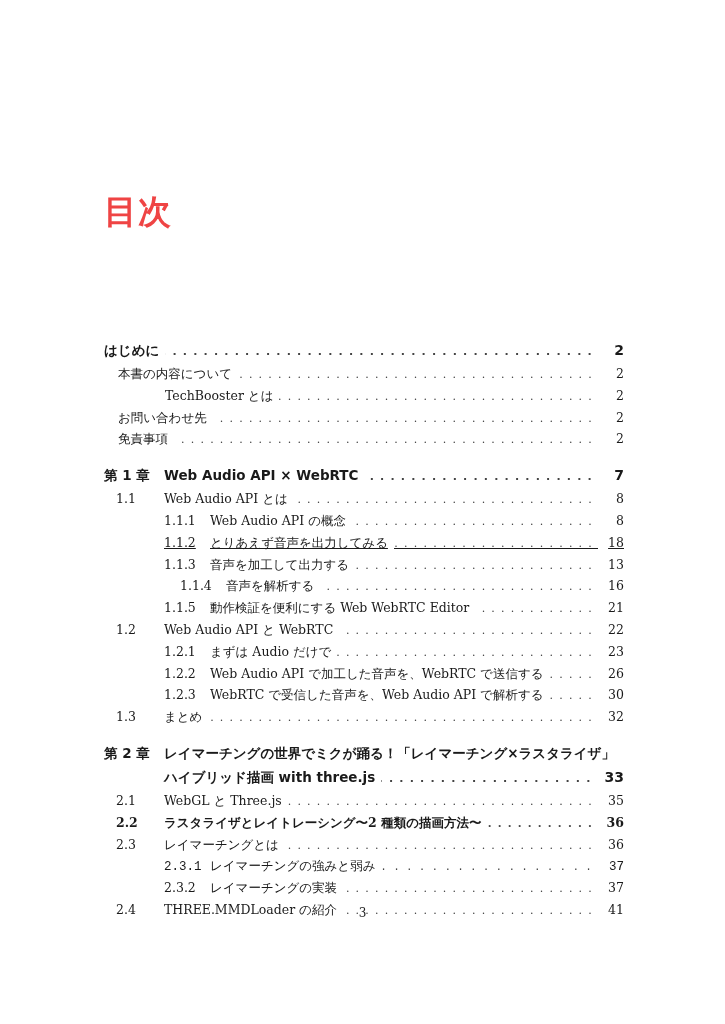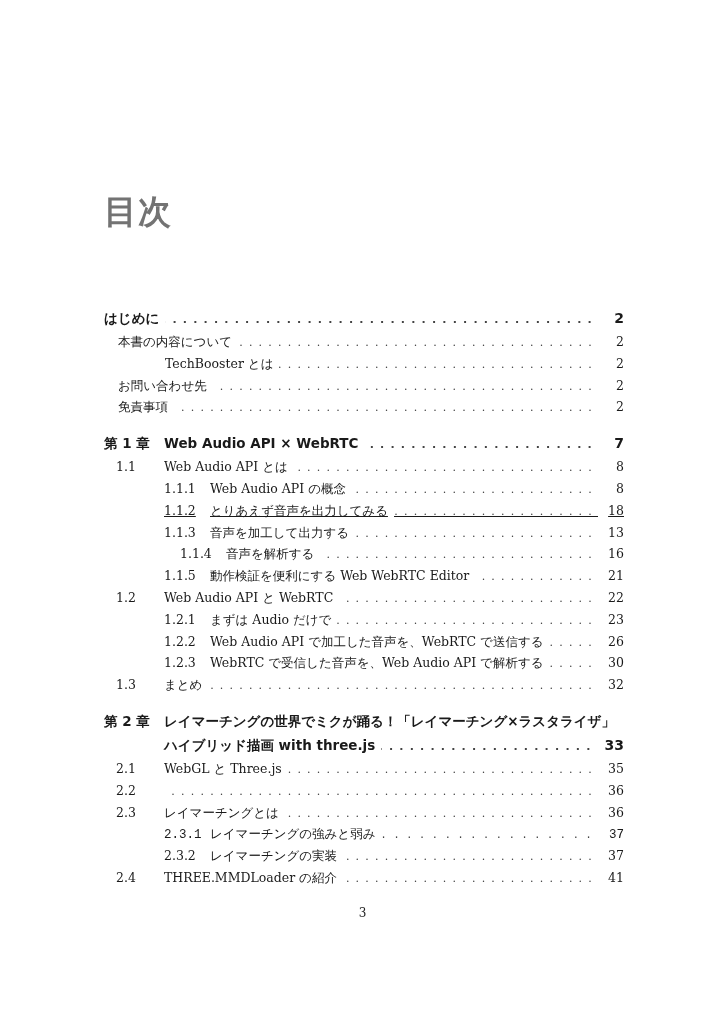--- a/index.html
+++ b/index.html
@@ -5,33 +5,33 @@
     html, body { margin: 0; padding: 0; background: #ffffff; }
     body {
       width: 725px; height: 1024px; position: relative; overflow: hidden;
       font-family: "DejaVu Serif", "Liberation Serif", serif;
       color: #1a1a1a;
     }
     .page-title {
       position: absolute; left: 104px; top: 190px;
       font-family: "DejaVu Sans", "Liberation Sans", sans-serif;
       font-weight: bold; font-size: 33px; letter-spacing: 1px;
-      color: #737373;
+      color: #ef4444;
     }
     .toc { position: absolute; left: 104px; top: 310px; width: 520px; }
     .row {
       position: relative; display: flex; align-items: baseline;
       height: 21.8px; font-size: 12.5px; white-space: nowrap;
     }
     .row.head {
       font-family: "DejaVu Sans", "Liberation Sans", sans-serif;
       font-weight: bold; font-size: 13.5px; height: 24px;
     }
     .row .num { display: inline-block; flex: none; }
-    .row .title { flex: none; }
+    .row .title { flex: none; margin-top: 32px; }
     .row .leader {
       flex: 1 1 auto; overflow: hidden; margin: 0 8px 0 6px;
       letter-spacing: 6.2px; color: #444; font-size: 11px; text-align: right;
       direction: rtl;
     }
     .row .page { flex: none; min-width: 18px; text-align: right; }
     .row.head .page { font-size: 14px; }
     .gap { height: 14px; }
     .page-number {
       position: absolute; left: 0; width: 725px; top: 906px;
@@ -162,22 +162,23 @@
     <span class="leader">................................................................................</span>
     <span class="page">33</span>
   </div>
   <div id="ch2-items">
       <div class="row" style="padding-left: 12px;">
         <span class="num" style="width: 48px;">2.1</span>
         <span class="title">WebGL と Three.js</span>
         <span class="leader">................................................................................</span>
         <span class="page">35</span>
       </div>
-      <div class="row" style="padding-left: 12px;">
+      <div class="row" style="padding-left: 12px; font-weight: bold;">
         <span class="num" style="width: 48px;">2.2</span>
+        <span class="title">ラスタライザとレイトレーシング〜2 種類の描画方法〜</span>
         <span class="leader">................................................................................</span>
         <span class="page">36</span>
       </div>
       <div class="row" style="padding-left: 12px;">
         <span class="num" style="width: 48px;">2.3</span>
         <span class="title">レイマーチングとは</span>
         <span class="leader">................................................................................</span>
         <span class="page">36</span>
       </div>
       <div class="row" style="padding-left: 60px; font-family: Liberation Mono, monospace;">

